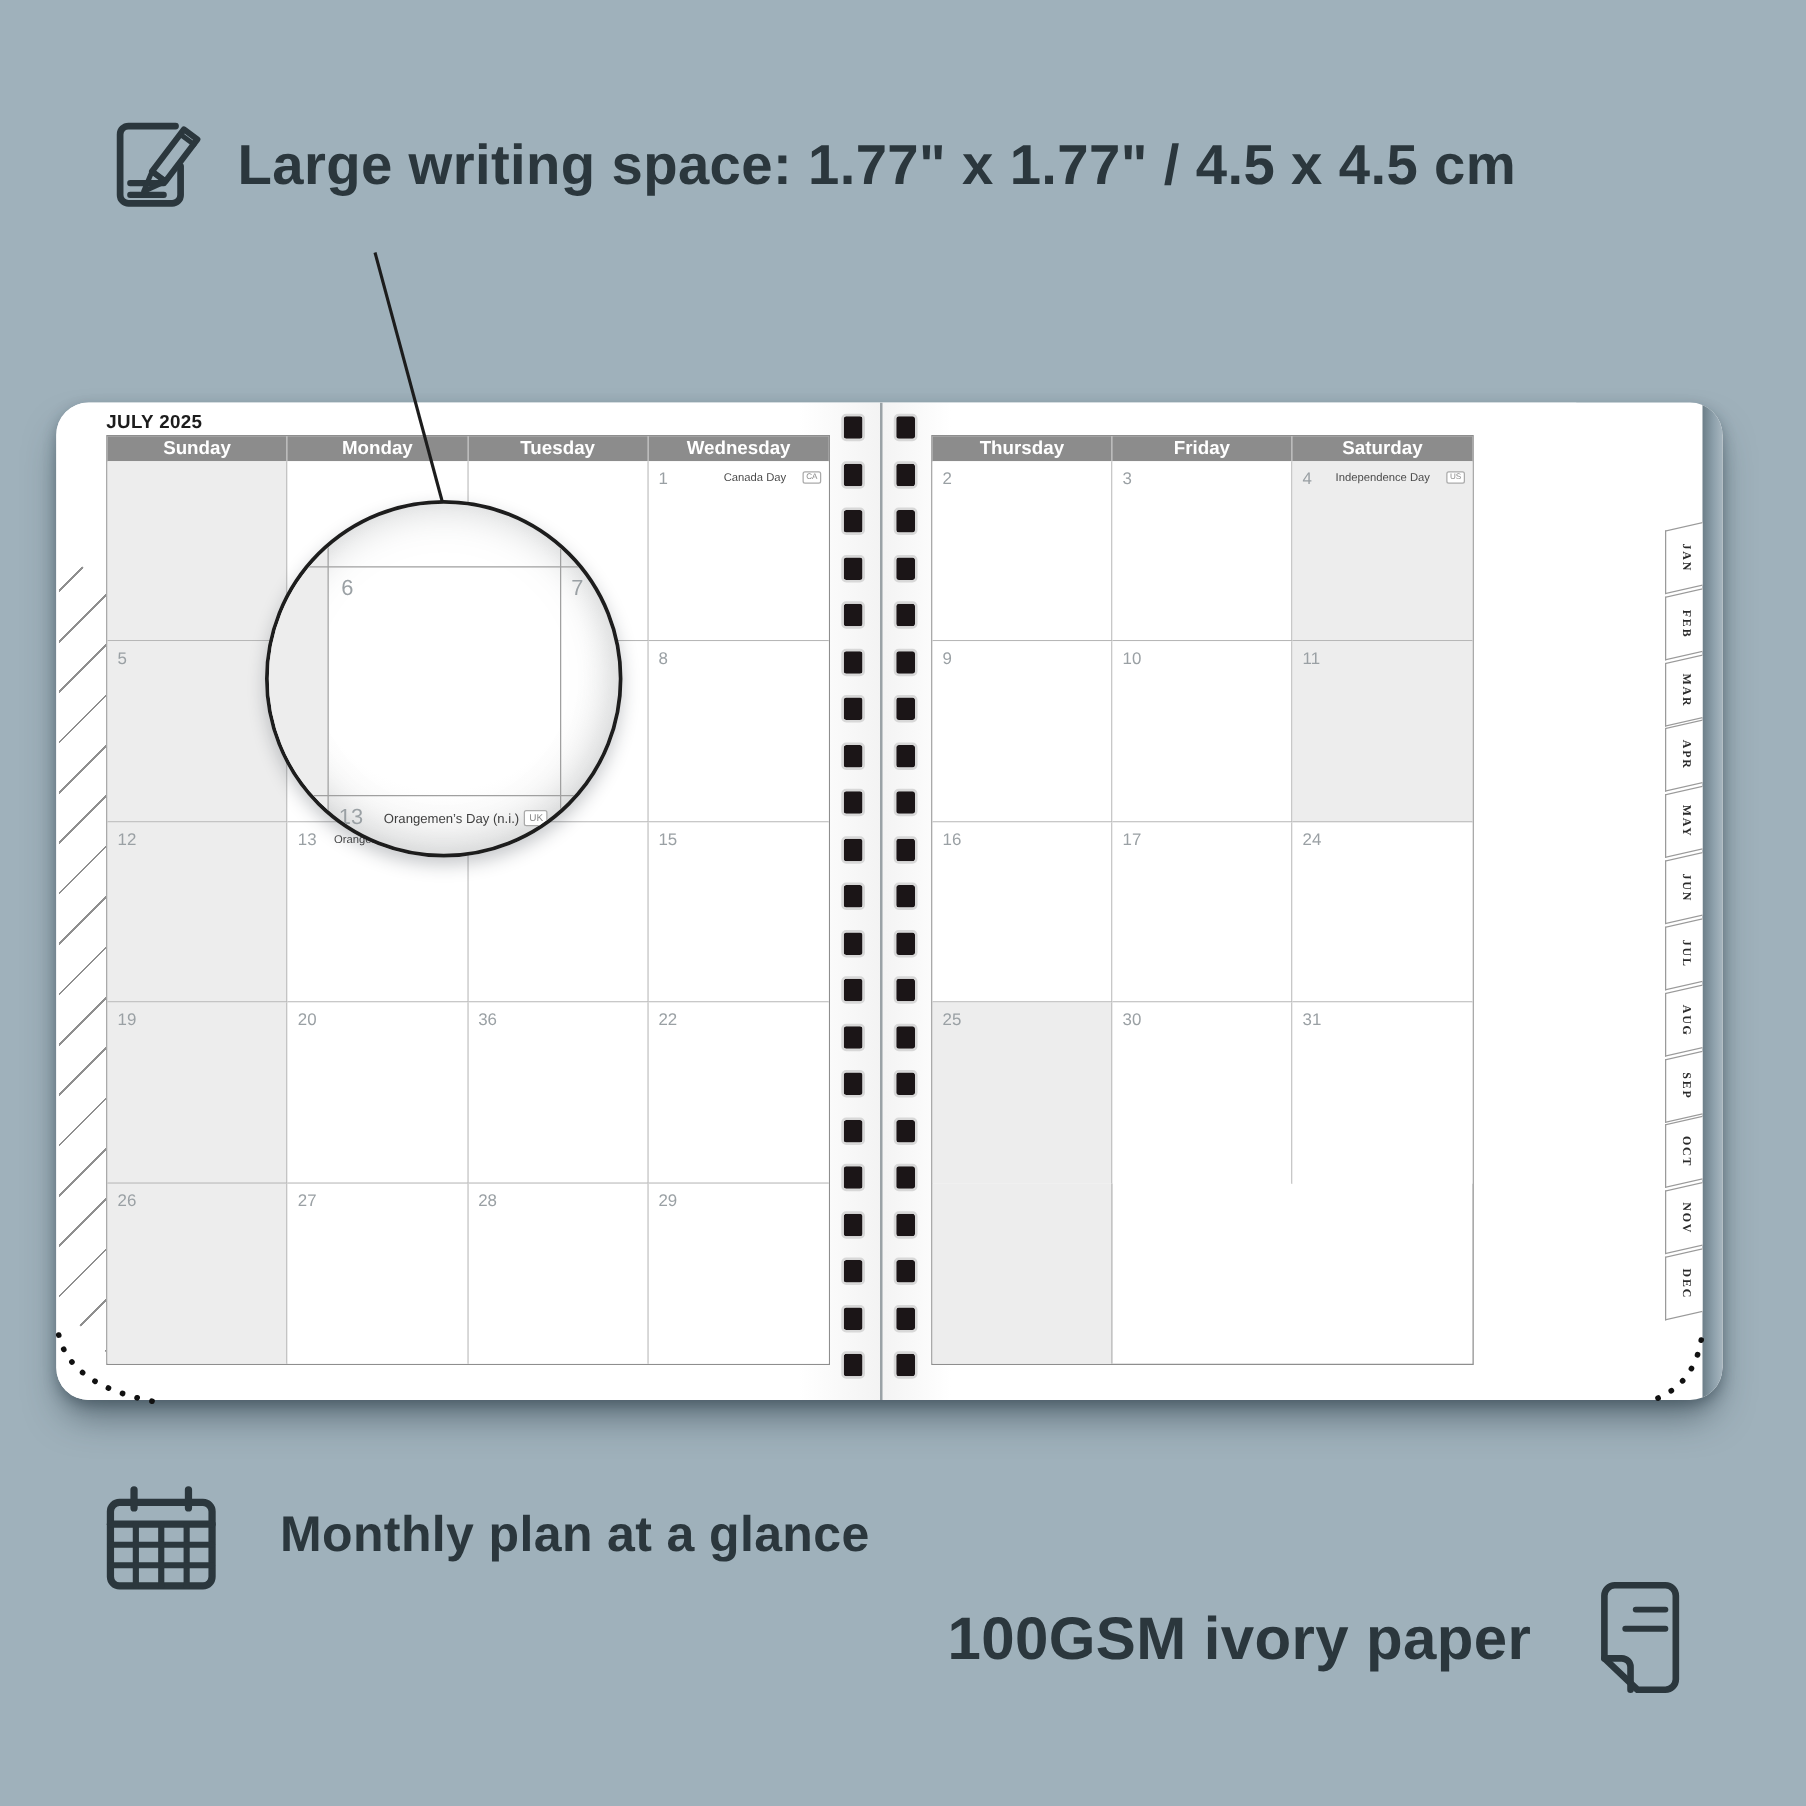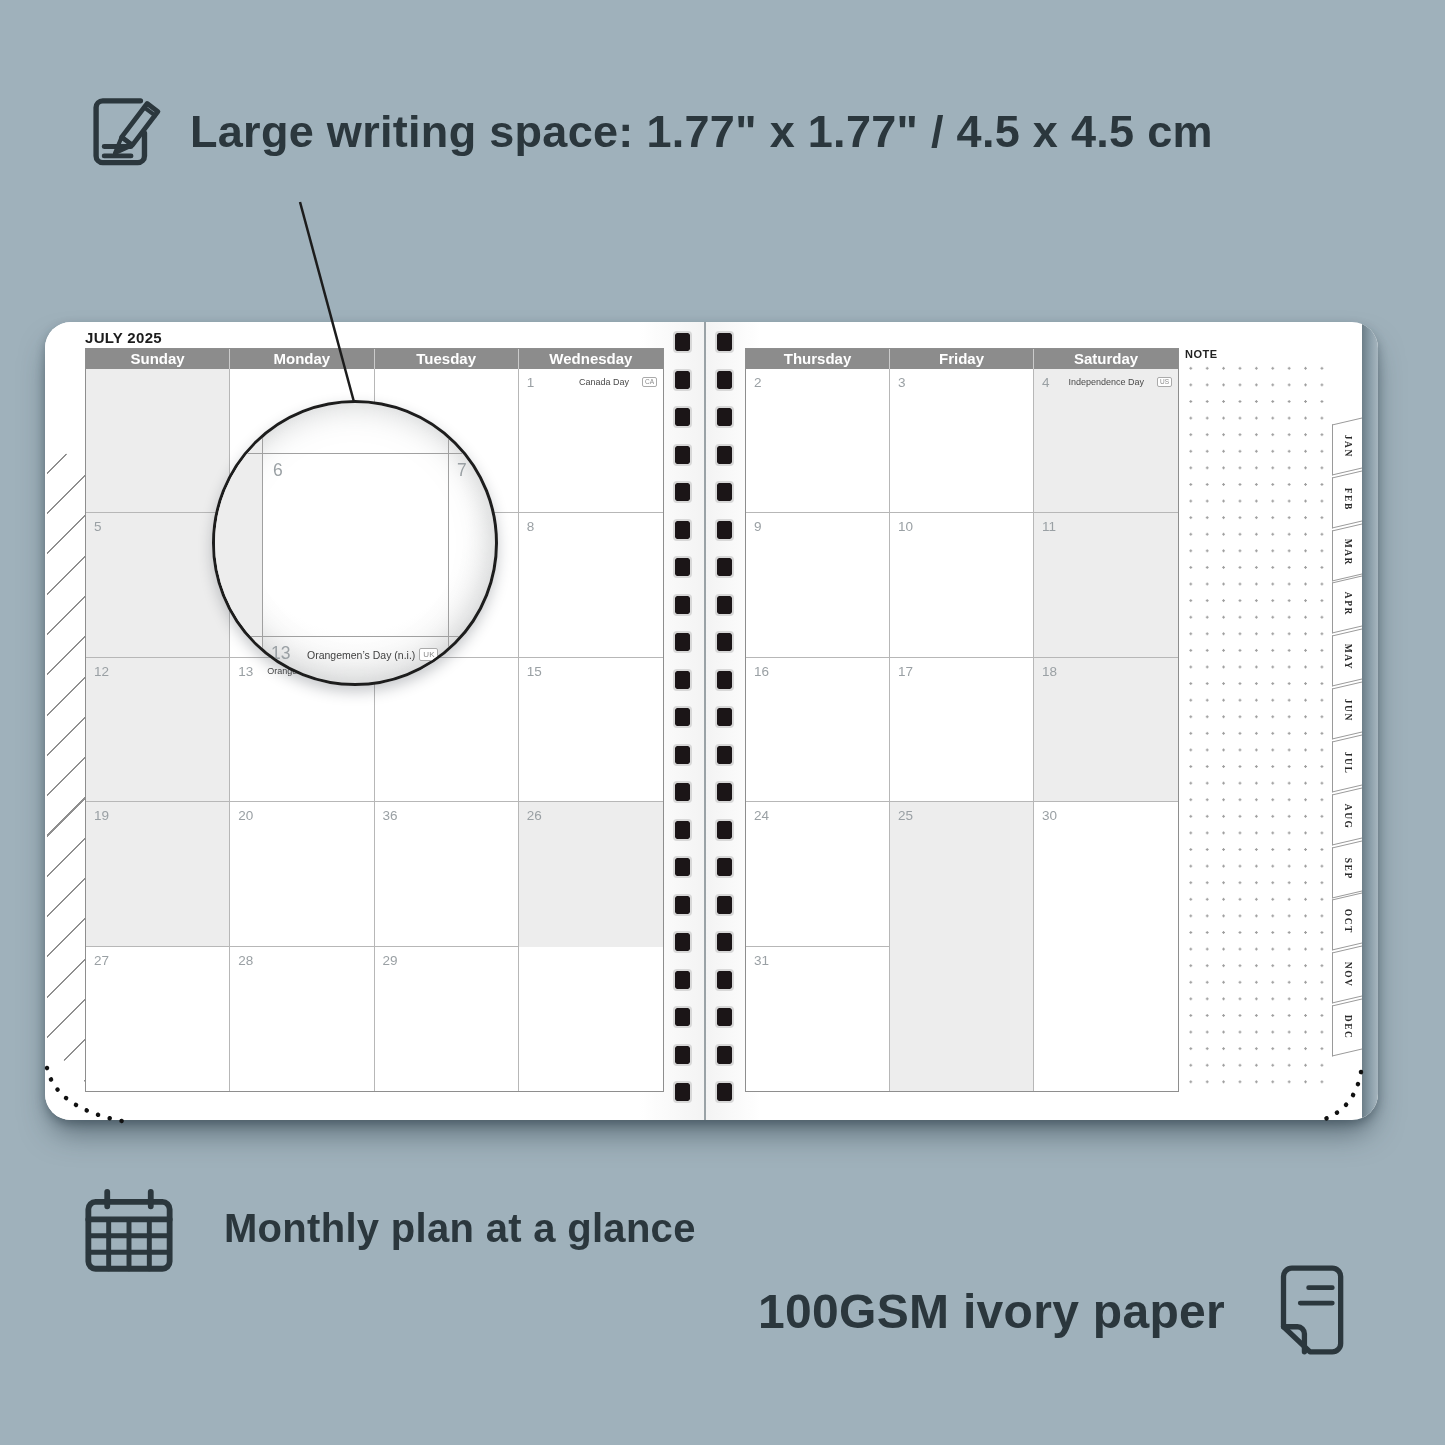--- a/index.html
+++ b/index.html
@@ -171,20 +171,23 @@
             </div>
             <div class="cell wk">
               <span class="daynum">19</span>
             </div>
             <div class="cell">
               <span class="daynum">20</span>
             </div>
             <div class="cell">
               <span class="daynum">36</span>
             </div>
+            <div class="cell">
+              <span class="daynum">22</span>
+            </div>
             <div class="cell wk">
               <span class="daynum">26</span>
             </div>
             <div class="cell">
               <span class="daynum">27</span>
             </div>
             <div class="cell">
               <span class="daynum">28</span>
             </div>
             <div class="cell">
@@ -223,43 +226,36 @@
             </div>
             <div class="cell wk">
               <span class="daynum">11</span>
             </div>
             <div class="cell">
               <span class="daynum">16</span>
             </div>
             <div class="cell">
               <span class="daynum">17</span>
             </div>
-            <div class="cell wk">
-              <span class="daynum">18</span>
-            </div>
             <div class="cell">
               <span class="daynum">24</span>
             </div>
             <div class="cell wk">
               <span class="daynum">25</span>
             </div>
             <div class="cell">
               <span class="daynum">30</span>
             </div>
             <div class="cell">
               <span class="daynum">31</span>
             </div>
             <div class="cell wk">
               <span class="daynum"></span>
             </div>
           </div>
-      </div>
-      <div id="note-panel">
-        <span id="note-label">NOTE</span>
-        <div id="note-dot-grid"></div>
       </div>
       <div id="month-tabs">
           <div class="tab">
             <span>JAN</span>
           </div>
           <div class="tab">
             <span>FEB</span>
           </div>
           <div class="tab">
             <span>MAR</span>

